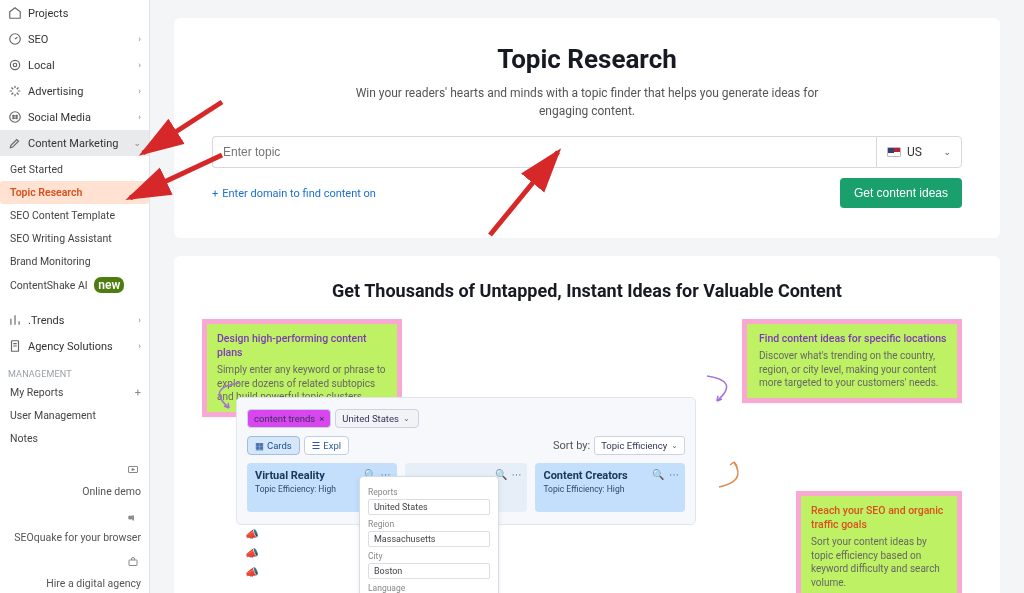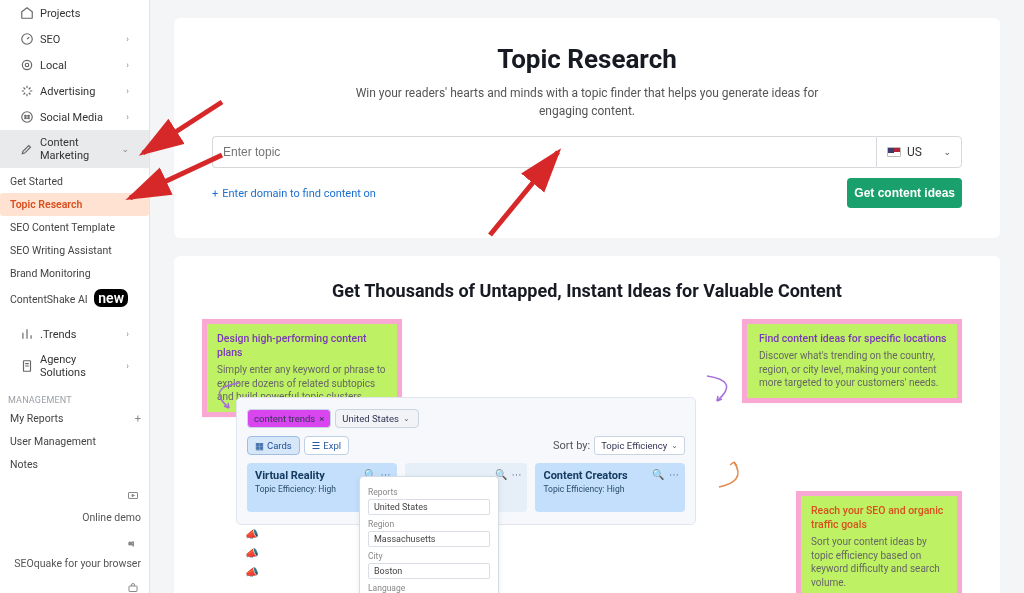--- a/index.html
+++ b/index.html
@@ -20,34 +20,34 @@
     border-right: 1px solid #e1e3e8;
     display: flex;
     flex-direction: column;
     font-size: 11px;
     color: #333;
     overflow-y: auto;
   }
   .nav-row {
     display: flex;
     align-items: center;
-    padding: 6px 20px;
+    padding: 6px 8px;
     gap: 6px;
     cursor: pointer;
     position: relative;
   }
   .nav-row.active-section { background: #e9eaec; }
   .nav-row .chev { margin-left: auto; color: #888; font-size: 9px; }
   .nav-row .ico { width: 14px; height: 14px; display: inline-flex; align-items: center; justify-content: center; color: #666; }
   .nav-row .ico svg { width: 14px; height: 14px; }
   .sub-list { padding: 2px 0 6px 0; }
   .sub-item { padding: 5px 8px 5px 10px; font-size: 10.5px; color: #444; cursor: pointer; }
   .sub-item.active { background: #ffe2d2; color: #d9501e; font-weight: 600; border-radius: 3px;}
   .badge-new {
-    background: #000000; color: #fff; font-size: 14px; padding: 1px 4px;
+    background: #4d7c0f; color: #fff; font-size: 12px; padding: 1px 4px;
     border-radius: 7px; margin-left: 4px; font-weight: 600;
   }
   .section-sep { height: 1px; background: #e7e7e7; margin: 2px 0; }
   .section-label { font-size: 9px; color: #9aa0a6; padding: 6px 8px 2px; letter-spacing: .02em; }
   .mgmt-item { padding: 5px 8px 5px 10px; font-size: 10.5px; color: #444; cursor: pointer; display:flex; align-items:center;}
   .mgmt-item .plus { margin-left: auto; color: #888; font-size:11px; }
   .footer-list { padding: 4px 0; }
   .footer-item { display: flex; gap: 6px; padding: 6px 8px; font-size: 10.5px; color: #555; align-items: flex-end; cursor: pointer; flex-direction: column; }
   .footer-item .ico { width: 14px; flex: 0 0 14px; color: #888; }
   .footer-item .ico svg { width: 12px; height: 12px; }
@@ -76,21 +76,21 @@
   .locale-select {
     display: flex; align-items: center; gap: 6px;
     border: 1px solid #d7d8dc; border-radius: 0 4px 4px 0;
     padding: 0 10px; font-size: 12px; background:#fff; color:#333; min-width:86px;
   }
   .locale-select .chev { margin-left: auto; font-size: 9px; color: #555; }
   .secondary-row { display: flex; align-items: center; }
   .enter-domain { color: #1b6fd1; font-size: 11px; cursor: pointer; display:flex; align-items:center; gap:4px;}
   .cta-btn {
     margin-left: auto; background: #19a06c; color: #fff; border: none;
-    border-radius: 4px; padding: 8px 7px; font-size: 12px; font-weight: 700; cursor: pointer;
+    border-radius: 4px; padding: 8px 14px; font-size: 12px; font-weight: 400; cursor: pointer;
   }
   
   .promo-card {
     background: #fff; border-radius: 6px; padding: 24px 28px 32px;
     max-width: 860px; margin: 0 auto;
     position: relative;
   }
   .promo-title { font-size: 18px; font-weight: 700; text-align: center; margin-bottom: 18px; }
   .promo-wrap { position: relative; height: 260px; }
   .tip-box {

